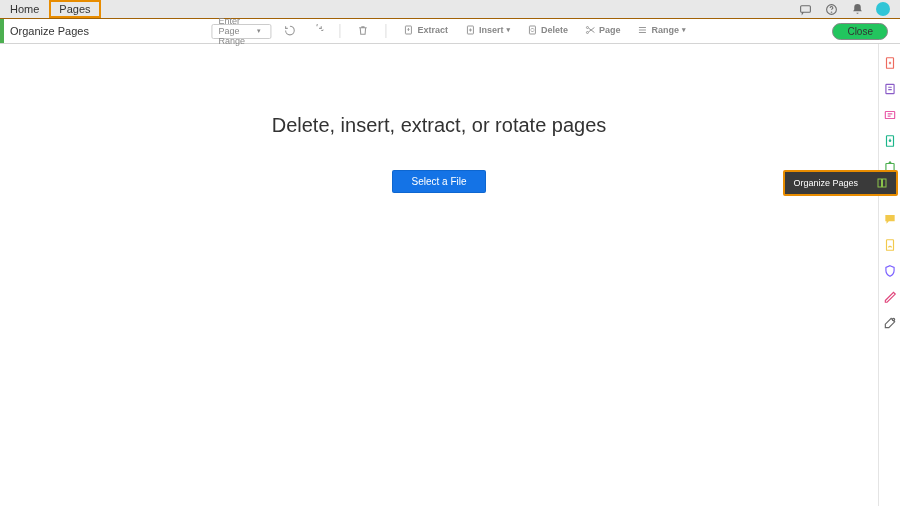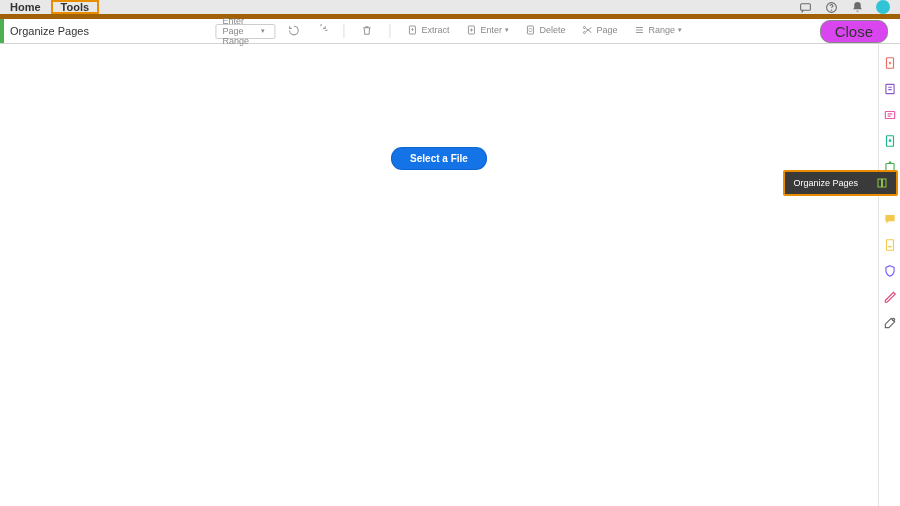--- a/index.html
+++ b/index.html
@@ -1,64 +1,64 @@
 <!DOCTYPE html>
 <html><head>
 <meta charset="utf-8">
 <style>
   * { box-sizing: border-box; margin: 0; padding: 0; }
   body { font-family: -apple-system, BlinkMacSystemFont, "Segoe UI", Arial, sans-serif; width: 900px; height: 506px; overflow: hidden; background: #fff; }
   
   
-  .menubar { height: 19px; background: #e8e8e8; display: flex; align-items: center; justify-content: space-between; font-size: 11px; border-bottom: 5px solid #a16207; font-weight: bold; }
+  .menubar { height: 19px; background: #e8e8e8; display: flex; align-items: center; justify-content: space-between; font-size: 11px; border-bottom: 1px solid #a16207; }
   .menubar-left { display: flex; height: 100%; }
   .menu-item { display: flex; align-items: center; padding: 0 10px; color: #333; cursor: pointer; height: 100%; }
   .menu-item.highlighted { border: 2px solid #e88c00; padding: 0 8px; }
   .menubar-right { display: flex; align-items: center; gap: 12px; padding-right: 10px; }
   .menubar-icon { width: 14px; height: 14px; display: flex; align-items: center; justify-content: center; color: #6b6b6b; }
   .avatar { width: 14px; height: 14px; border-radius: 50%; background: #30c5d6; }
   
   
   .toolbar { height: 25px; display: flex; align-items: center; border-bottom: 1px solid #d4d4d4; font-size: 10px; color: #555; }
   .toolbar-left { display: flex; align-items: center; height: 100%; }
   .green-accent { width: 4px; height: 100%; background: #4caf50; }
   .toolbar-title { padding-left: 6px; font-size: 11px; color: #333; }
   .toolbar-center { display: flex; align-items: flex-start; gap: 10px; margin-left: auto; margin-right: auto; position: absolute; left: 50%; transform: translateX(-50%); }
   .page-range { border: 1px solid #ccc; border-radius: 2px; padding: 1px 10px 1px 6px; font-size: 9px; color: #888; display: flex; align-items: center; gap: 8px; height: 15px; }
   .page-range .caret { font-size: 7px; }
   .tool-icon { width: 14px; height: 14px; display: flex; align-items: center; justify-content: center; color: #999; margin: 0 2px; }
   .tool-sep { width: 1px; height: 14px; background: #ddd; margin: 0 4px; }
-  .tool-btn { display: flex; align-items: center; gap: 3px; padding: 0 3px; color: #888; font-size: 9px; }
+  .tool-btn { display: flex; align-items: center; gap: 3px; padding: 0 3px; color: #888; font-size: 9px; font-weight: bold; }
   .tool-btn .icn { width: 12px; height: 12px; display: flex; align-items: center; justify-content: center; }
   .toolbar-right { margin-left: auto; padding-right: 12px; }
-  .close-btn { border: 1px solid #888; border-radius: 10px; padding: 2px 14px; font-size: 15px; color: #333; background: #d946ef; cursor: pointer; }
+  .close-btn { border: 1px solid #888; border-radius: 10px; padding: 2px 14px; font-size: 10px; color: #333; background: #22c55e; cursor: pointer; }
   
   
   .content-area { position: relative; height: calc(100% - 44px); display: flex; }
   .main-pane { flex: 1; display: flex; flex-direction: column; align-items: center; padding-top: 70px; }
   .headline { font-size: 20px; font-weight: 400; color: #333; }
-  .primary-btn { margin-top: 34px; background: #1473e6; color: #fff; border: none; border-radius: 10px; padding: 5px 18px; font-size: 10px; cursor: pointer; box-shadow: 0 0 0 1px #0d66d0; font-weight: bold; }
+  .primary-btn { margin-top: 34px; background: #1473e6; color: #fff; border: none; border-radius: 1px; padding: 5px 18px; font-size: 10px; cursor: pointer; box-shadow: 0 0 0 1px #0d66d0; }
   
   
   .right-rail { width: 22px; border-left: 1px solid #e4e4e4; display: flex; flex-direction: column; align-items: center; gap: 12px; padding-top: 12px; position: relative; }
   .rail-icon { width: 14px; height: 14px; display: flex; align-items: center; justify-content: center; }
   
   
   .floating-label { position: absolute; right: 2px; top: 126px; background: #3a3a3a; color: #fff; font-size: 9px; padding: 5px 8px; display: flex; align-items: center; gap: 18px; border: 2px solid #e88c00; border-radius: 2px; }
   .floating-label .mini-icon { width: 12px; height: 12px; }
   
   svg { display: block; }
 </style>
 </head>
 <body>
 
 <div class="menubar">
   <div class="menubar-left">
     <div class="menu-item">Home</div>
-    <div class="menu-item highlighted">Tools</div>
+    <div class="menu-item highlighted">Pages</div>
   </div>
   <div class="menubar-right">
     <div class="menubar-icon">
       <svg viewBox="0 0 24 24" width="13" height="13" fill="none" stroke="#6b6b6b" stroke-width="2">
           <rect x="3" y="5" width="18" height="12" rx="2"></rect>
           <path d="M8 17l-2 3v-3"></path>
         </svg>
     </div>
     <div class="menubar-icon">
       <svg viewBox="0 0 24 24" width="13" height="13" fill="none" stroke="#6b6b6b" stroke-width="2">
@@ -114,21 +114,21 @@
       </span>
       <span>Extract</span>
     </div>
     <div class="tool-btn">
       <span class="icn">
         <svg viewBox="0 0 24 24" width="12" height="12" fill="none" stroke="#999" stroke-width="2">
             <rect x="6" y="4" width="12" height="16" rx="1"></rect>
             <path d="M12 9v6m-3-3h6"></path>
           </svg>
       </span>
-      <span>Enter</span>
+      <span>Insert</span>
       <span style="font-size:7px;">▾</span>
     </div>
     <div class="tool-btn">
       <span class="icn">
         <svg viewBox="0 0 24 24" width="12" height="12" fill="none" stroke="#999" stroke-width="2">
             <rect x="6" y="4" width="12" height="16" rx="1"></rect>
             <path d="M9 11l3-3 3 3M9 13l3 3 3-3"></path>
           </svg>
       </span>
       <span>Delete</span>
@@ -153,20 +153,21 @@
       <span style="font-size:7px;">▾</span>
     </div>
   </div>
   <div class="toolbar-right">
     <button class="close-btn">Close</button>
   </div>
 </div>
 
 <div class="content-area">
   <div class="main-pane">
+    <div class="headline">Delete, insert, extract, or rotate pages</div>
     <button class="primary-btn">Select a File</button>
   </div>
 
   <div class="right-rail">
     <div class="rail-icon">
       <svg viewBox="0 0 24 24" width="14" height="14" fill="none" stroke="#ed6a5e" stroke-width="2">
           <rect x="6" y="3" width="12" height="18" rx="1"></rect>
           <path d="M10 12h4m-2-2v4"></path>
         </svg>
     </div>

